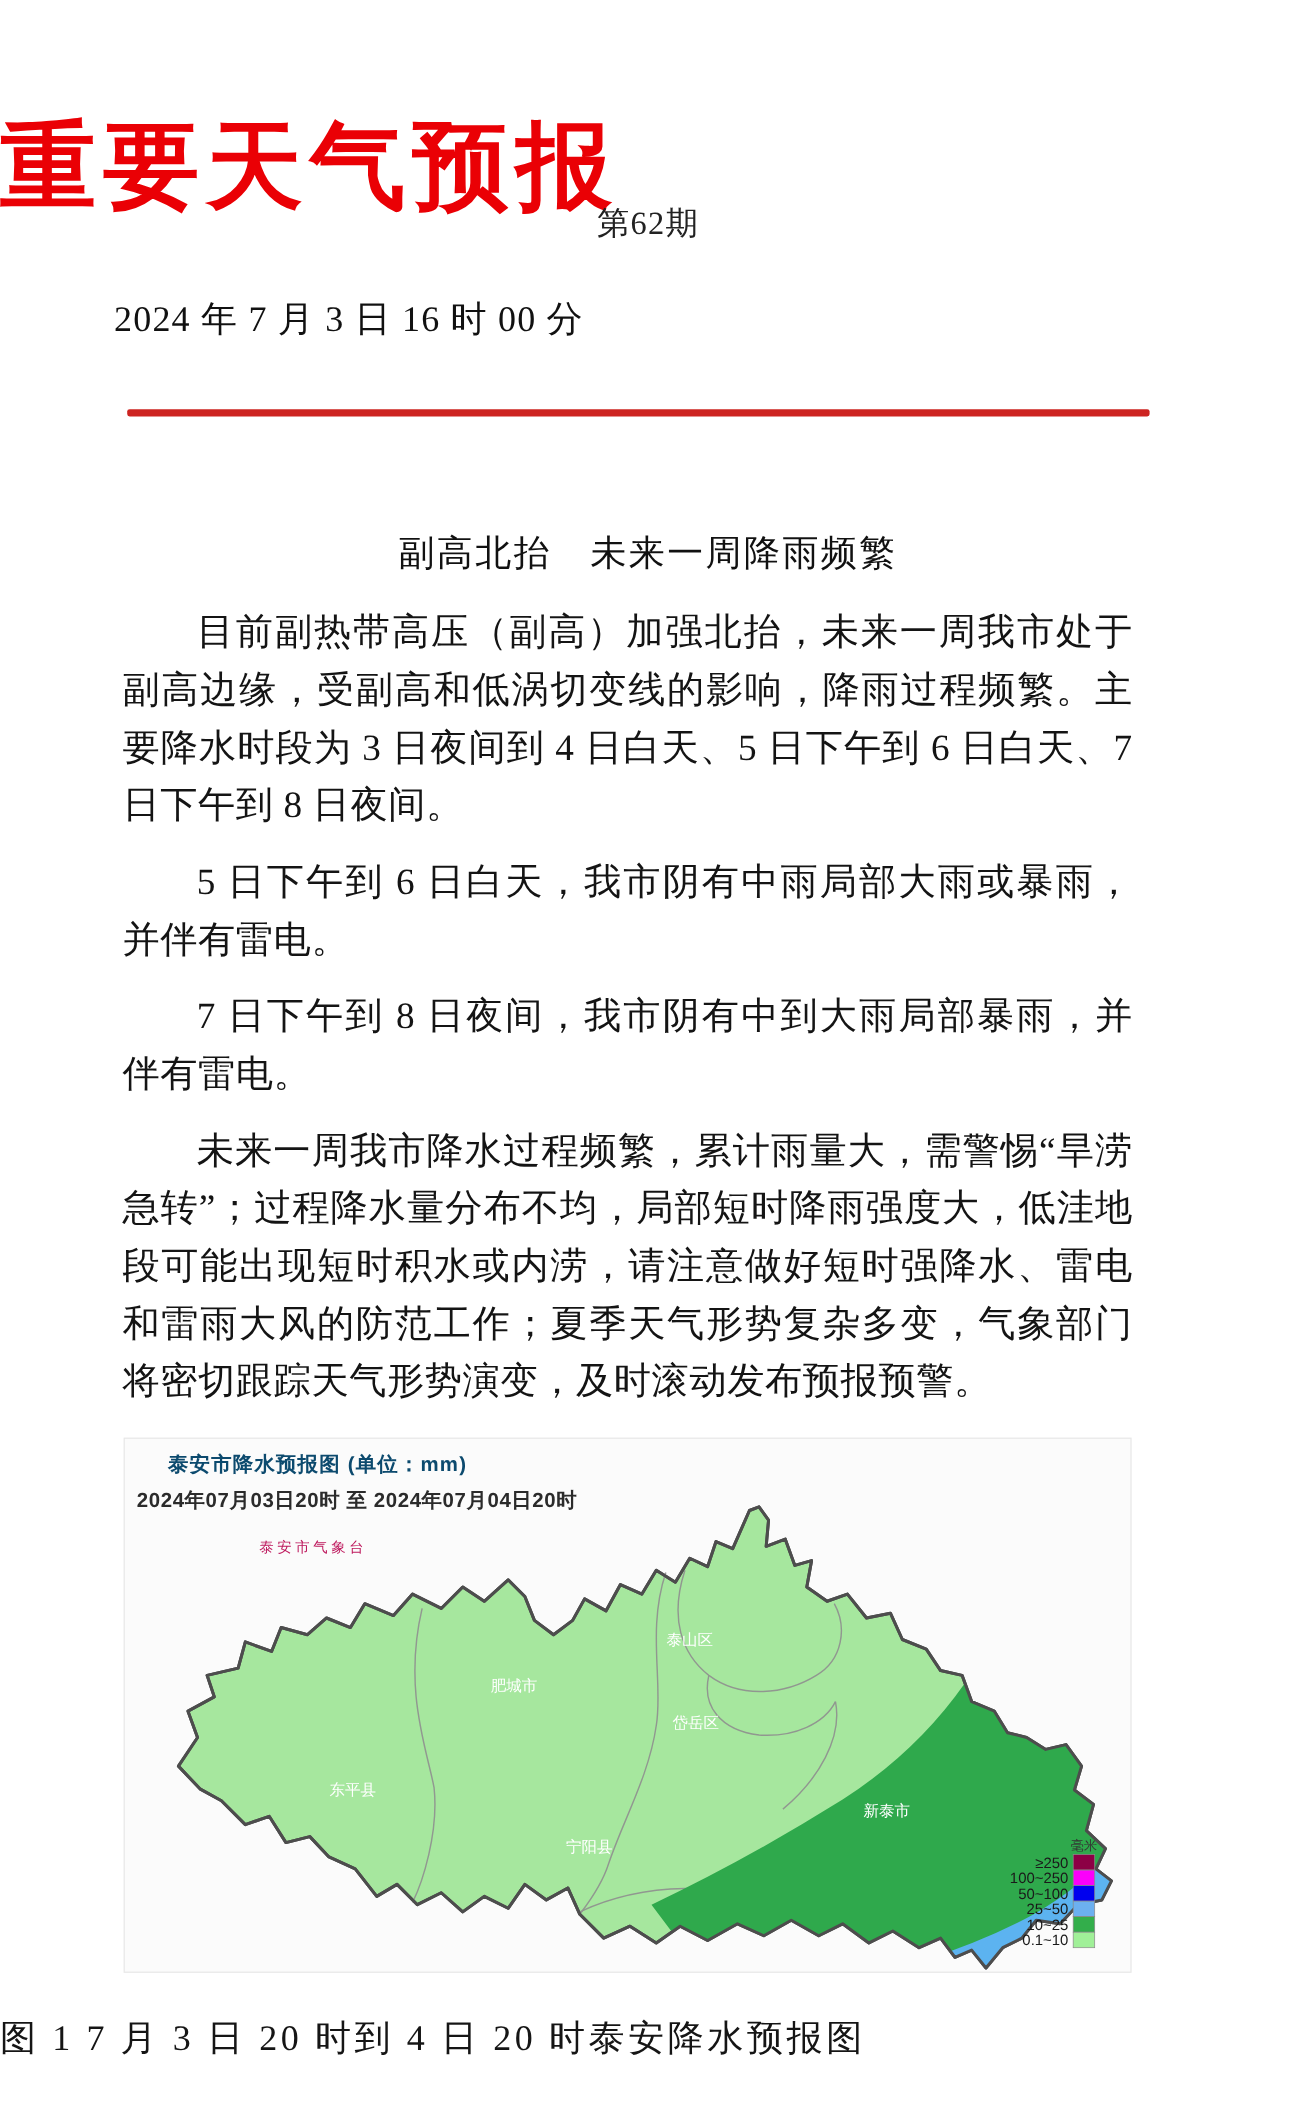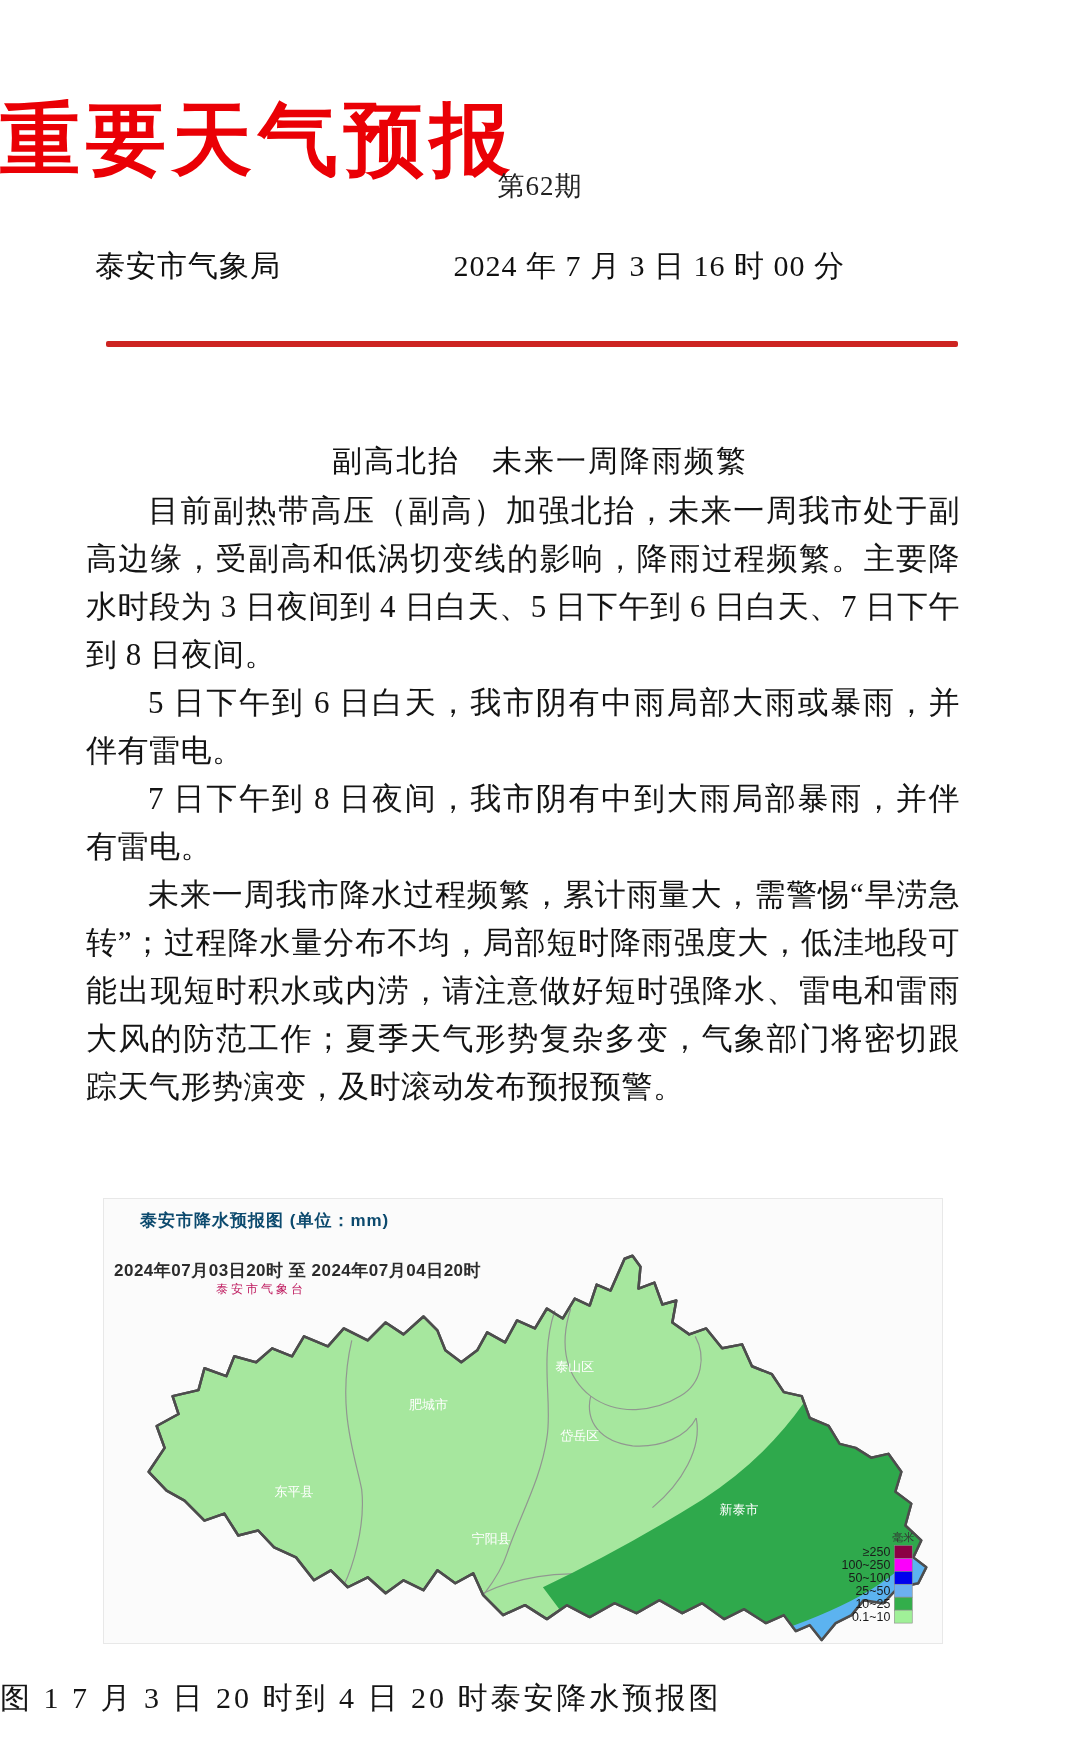--- a/index.html
+++ b/index.html
@@ -28,34 +28,34 @@
   }
   .headline{
     position:absolute;top:416px;left:0;right:0;text-align:center;
     font-size:30px;font-weight:normal;color:#111;letter-spacing:2px;
   }
   .body-text{
     position:absolute;top:487px;left:86px;width:874px;
     font-size:31px;line-height:48px;text-align:justify;color:#141414;
     letter-spacing:0.5px;
   }
-  .body-text p{margin:0;text-indent:2em;}
+  .body-text p{margin:16px;text-indent:2em;}
   .map-figure{
     position:absolute;top:1198px;left:103px;width:840px;height:446px;
     background:#fbfbfb;border:1px solid #e8e8e8;box-sizing:border-box;
   }
   .map-title{
     position:absolute;top:10px;left:36px;
     font-family:"Liberation Sans","DejaVu Sans",sans-serif;
     font-size:17px;font-weight:bold;color:#0c4a6e;letter-spacing:1px;
   }
   .map-period{
     position:absolute;top:40px;left:10px;
     font-family:"Liberation Sans","DejaVu Sans",sans-serif;
-    font-size:17px;font-weight:600;color:#2b2b2b;letter-spacing:0.5px;margin-top:20px;
+    font-size:17px;font-weight:600;color:#2b2b2b;letter-spacing:0.5px;
   }
   .map-issuer{
     position:absolute;top:82px;left:112px;
     font-size:12px;color:#be185d;letter-spacing:3px;
   }
   .map-svg{position:absolute;left:0;top:0;width:838px;height:444px;}
   .district-label{
     font-family:"Liberation Sans","DejaVu Sans",sans-serif;
     font-size:13px;fill:#ffffff;text-anchor:middle;
   }
@@ -75,21 +75,20 @@
 </head>
 <body>
 
 <div>
 
   <h1 class="doc-title">重要天气预报</h1>
 
   <div class="issue">第62期</div>
 
   <div class="agency-row">
-    <span>泰安市气象局</span>
     <span>2024 年 7 月 3 日 16 时 00 分</span>
   </div>
 
   <div class="red-rule"></div>
 
   <h2 class="headline">副高北抬　未来一周降雨频繁</h2>
 
   <div class="body-text">
     <p>目前副热带高压（副高）加强北抬，未来一周我市处于副高边缘，受副高和低涡切变线的影响，降雨过程频繁。主要降水时段为 3 日夜间到 4 日白天、5 日下午到 6 日白天、7 日下午到 8 日夜间。</p>
     <p>5 日下午到 6 日白天，我市阴有中雨局部大雨或暴雨，并伴有雷电。</p>

